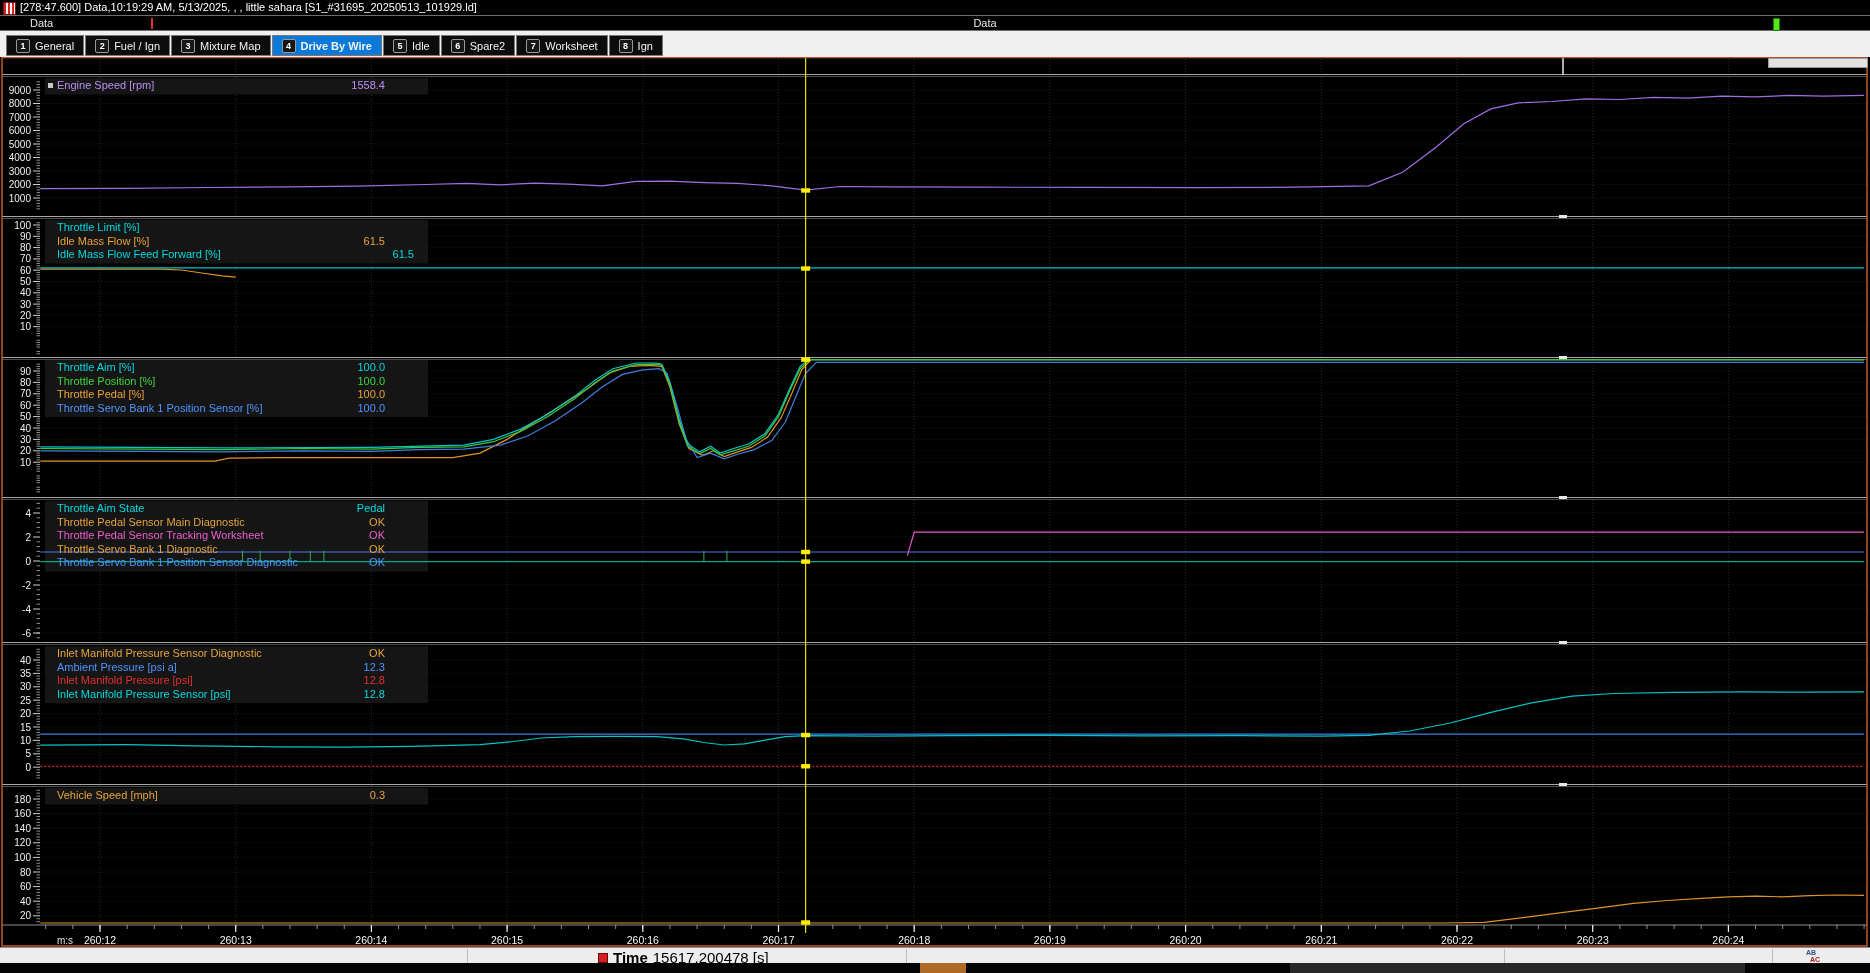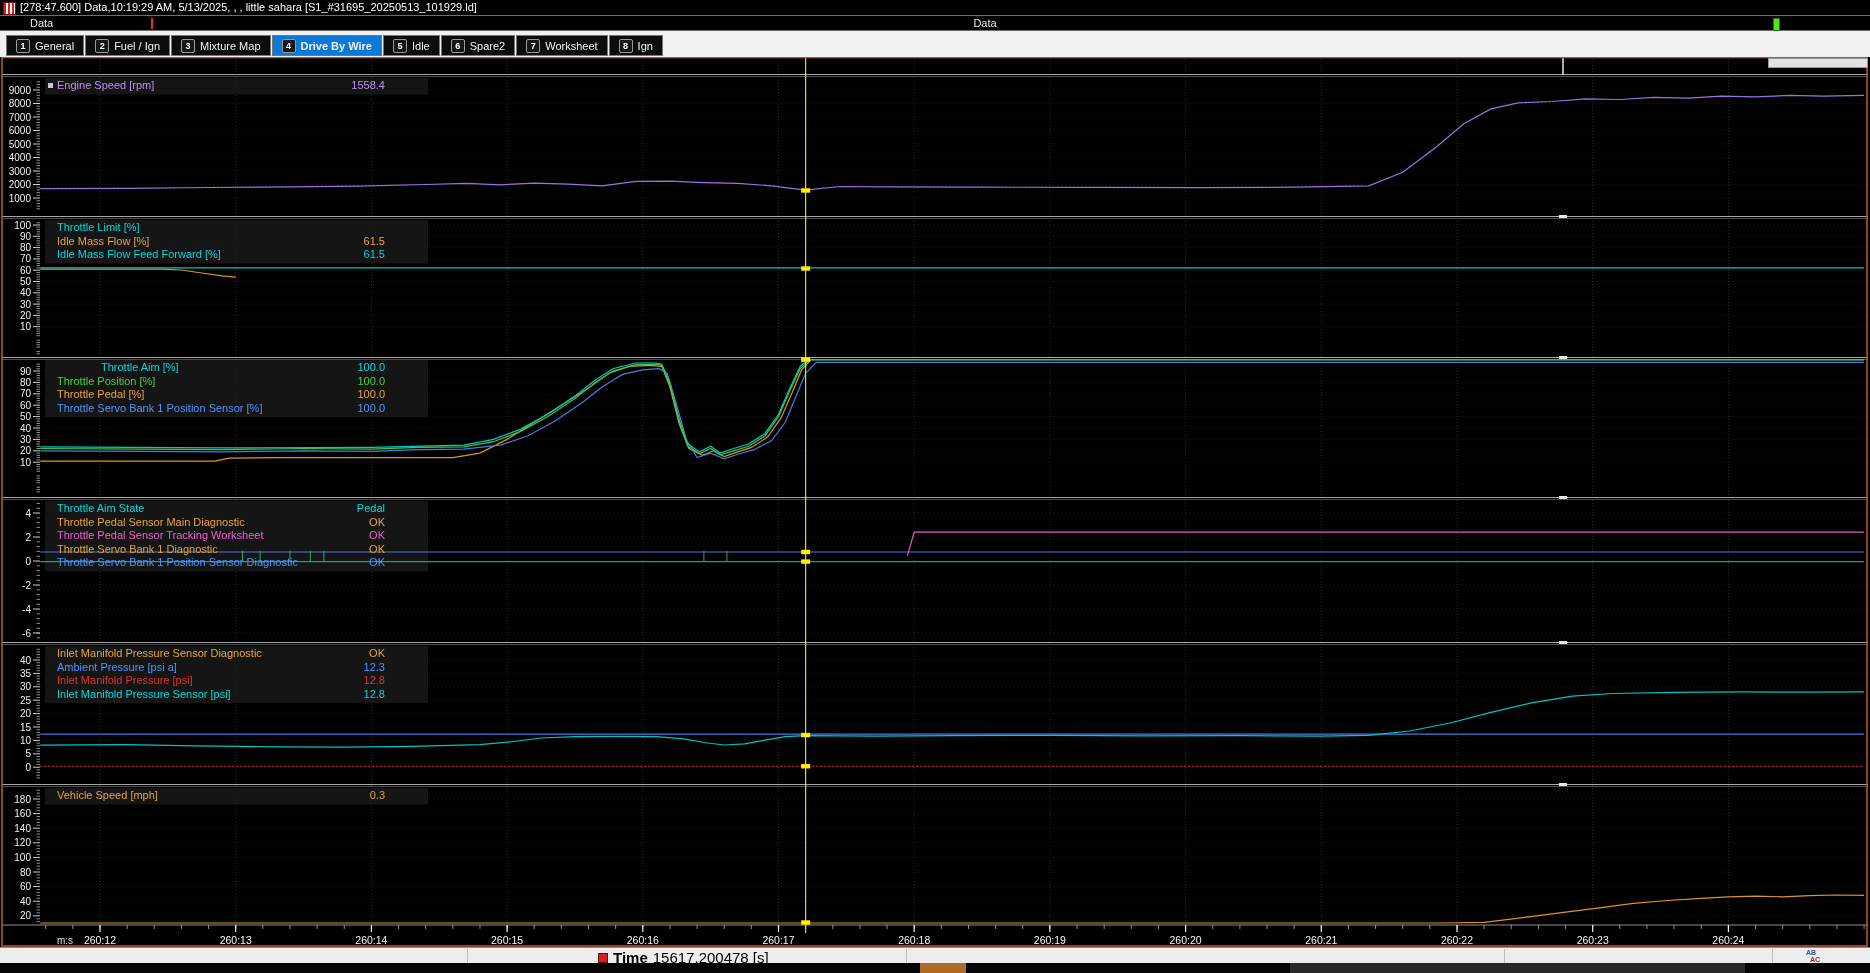--- a/index.html
+++ b/index.html
@@ -688,26 +688,26 @@
       <span class="chan-value" style="color: rgb(187, 143, 242);">1558.4</span>
     </div>
     <div class="chan-row" style="top: 221px; padding-left: 22px;">
       <span class="chan-label" style="color: rgb(0, 216, 220);">Throttle Limit [%]</span>
       <span class="chan-value" style="color: rgb(0, 216, 220);"></span>
     </div>
     <div class="chan-row" style="top: 234.5px;">
       <span class="chan-label" style="color: rgb(232, 163, 60);">Idle Mass Flow [%]</span>
       <span class="chan-value" style="color: rgb(232, 163, 60);">61.5</span>
     </div>
-    <div class="chan-row" style="top: 248px;">
+    <div class="chan-row" style="top: 248px; padding-left: 29px;">
       <span class="chan-label" style="color: rgb(0, 216, 220);">Idle Mass Flow Feed Forward [%]</span>
       <span class="chan-value" style="color: rgb(0, 216, 220);">61.5</span>
     </div>
     <div class="chan-row" style="top: 361px;">
-      <span class="chan-label" style="color: rgb(0, 216, 220); margin-left: 44px;">Throttle Aim [%]</span>
+      <span class="chan-label" style="color: rgb(0, 216, 220);">Throttle Aim [%]</span>
       <span class="chan-value" style="color: rgb(0, 216, 220);">100.0</span>
     </div>
     <div class="chan-row" style="top: 374.5px;">
       <span class="chan-label" style="color: rgb(62, 212, 62);">Throttle Position [%]</span>
       <span class="chan-value" style="color: rgb(62, 212, 62);">100.0</span>
     </div>
     <div class="chan-row" style="top: 388px;">
       <span class="chan-label" style="color: rgb(232, 163, 60);">Throttle Pedal [%]</span>
       <span class="chan-value" style="color: rgb(232, 163, 60);">100.0</span>
     </div>

